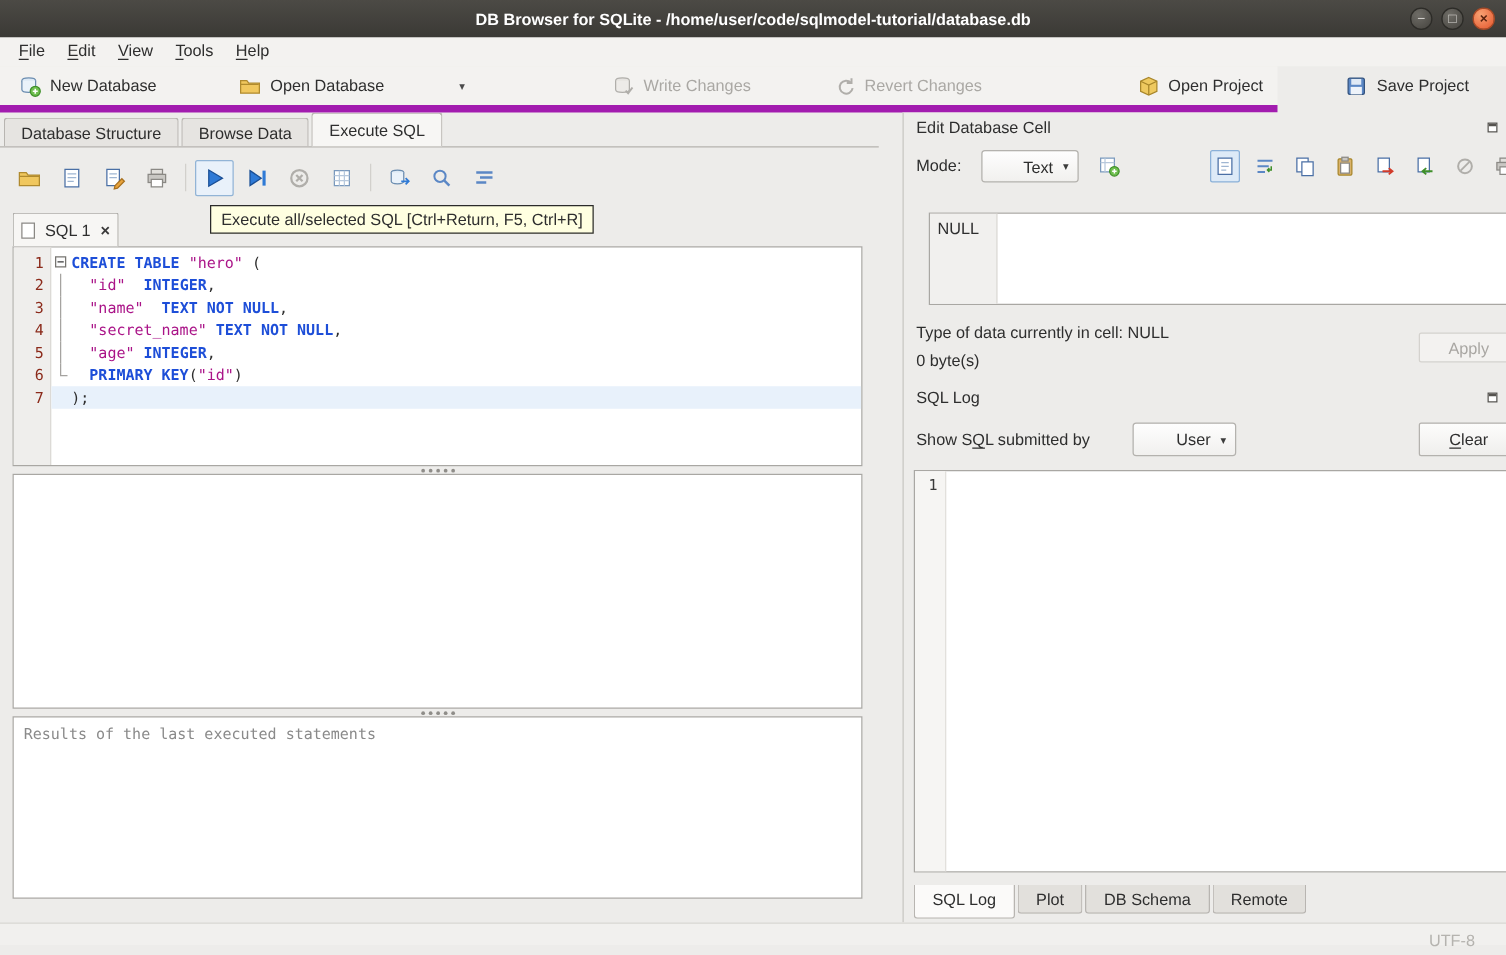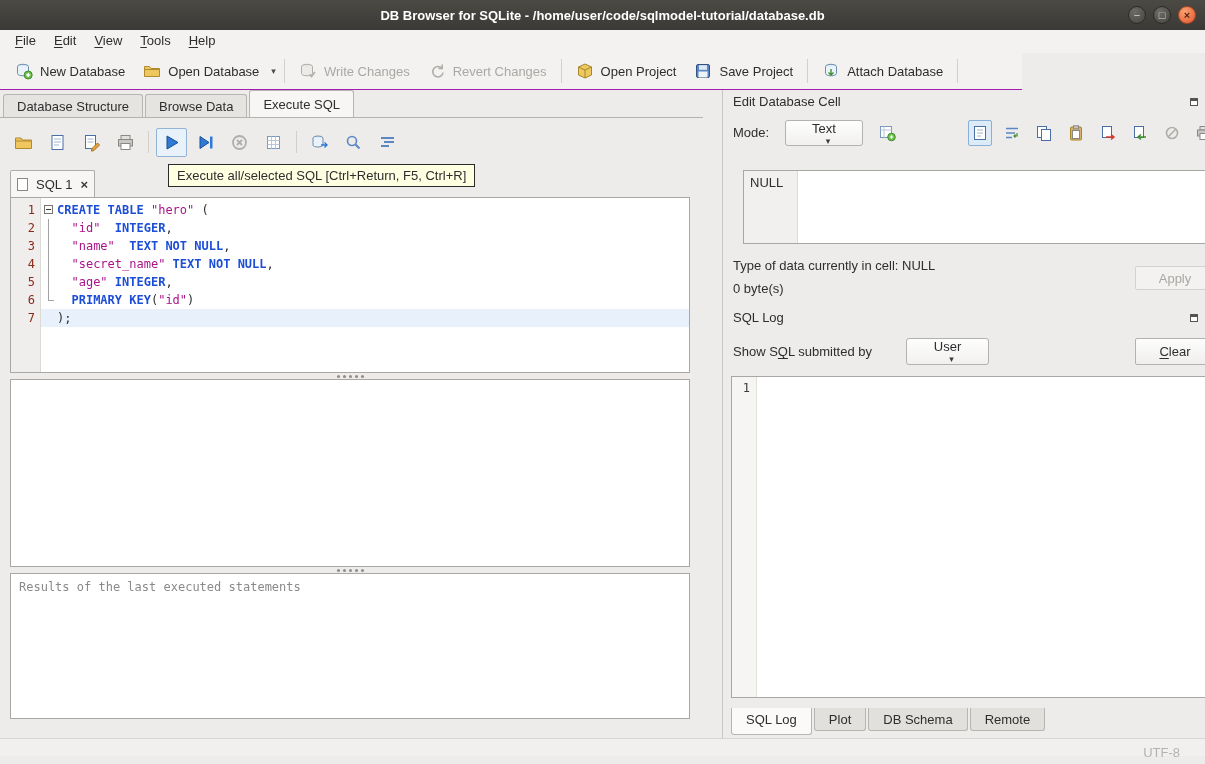--- a/index.html
+++ b/index.html
@@ -25,21 +25,21 @@
   .win-btn.close { background:radial-gradient(circle at 35% 30%, #f9a273, #e8temp); background:radial-gradient(circle at 35% 30%, #f9a273, #e4552c); color:#5c2410; border-color:#a84a27; font-weight:bold; }
 
   
   .menubar { left:0; top:30px; width:1205px; height:23px; background:#f3f2f0;
     display:flex; align-items:stretch; padding-left:6px; }
   .menu-item { padding:3px 9px 0 9px; cursor:default; }
   .mn { text-decoration:underline; text-underline-offset:2px; }
 
   
   .toolbar { left:0; top:53px; width:1022px; height:37px; background:#f3f2f0;
-    border-bottom:1px solid #a21caf; display:flex; align-items:center; padding:0 6px; }
+    border-bottom:6px solid #a21caf; display:flex; align-items:center; padding:0 6px;gap:48px; }
   .tb-btn { display:flex; align-items:center; gap:7px; padding:5px 9px; border-radius:3px; }
   .tb-btn .lbl { font-size:13px; white-space:nowrap; }
   .tb-btn.disabled .lbl { color:#aaa8a4; }
   .tb-caret { padding:5px 3px; font-size:9px; color:#4a4a4a; }
   .tb-sep { width:1px; height:24px; background:#d2d0cc; margin:0 5px; }
   .ico { display:inline-flex; align-items:center; justify-content:center; }
 
   
   .tabrow { left:0; top:90px; width:703px; height:27px; display:flex;
     align-items:flex-end; padding-left:3px; }
@@ -96,21 +96,21 @@
   .dock { left:722px; top:90px; width:502px; height:648px; border-left:1px solid #c8c6c2; background:#edecea; }
   .dock-h { position:absolute; left:0; width:100%; height:24px; }
   .dock-h .t { position:absolute; left:10px; top:4px; }
   .dock-h .hicons { position:absolute; right:6px; top:5px; display:flex; gap:5px; }
   .hico { width:13px; height:13px; display:flex; align-items:center; justify-content:center;
     font-size:10px; color:#3a3a3a; }
   .float-glyph { width:8px; height:8px; border:1px solid #55534f; background:#fff; }
   .float-glyph::before { content:""; display:block; height:2px; background:#55534f; }
 
   .combo { background:linear-gradient(#fefefe,#f1f0ee); border:1px solid #b4b2ae; border-radius:3px;
-    display:flex; align-items:center; justify-content:center; padding:0 7px;flex-direction:column; }
+    display:flex; align-items:center; justify-content:flex-end; padding:0 7px; }
   .combo .caret { font-size:9px; color:#3c3c3c; margin-left:8px; }
   .btn { background:linear-gradient(#fdfdfc,#efeeec); border:1px solid #b4b2ae; border-radius:2px;
     display:flex; align-items:center; justify-content:center; }
   .btn.disabled { background:#f3f2f0; border-color:#d4d2ce; color:#a9a7a3; }
 
   .mini-btn { width:24px; height:26px; display:flex; align-items:center; justify-content:center;
     border:1px solid transparent; border-radius:2px; }
   .mini-btn.pressed { border-color:#8ab0d8; background:#ddeaf7; }
 
   .cell-editor { left:20px; top:80px; width:464px; height:74px; background:#fff;

